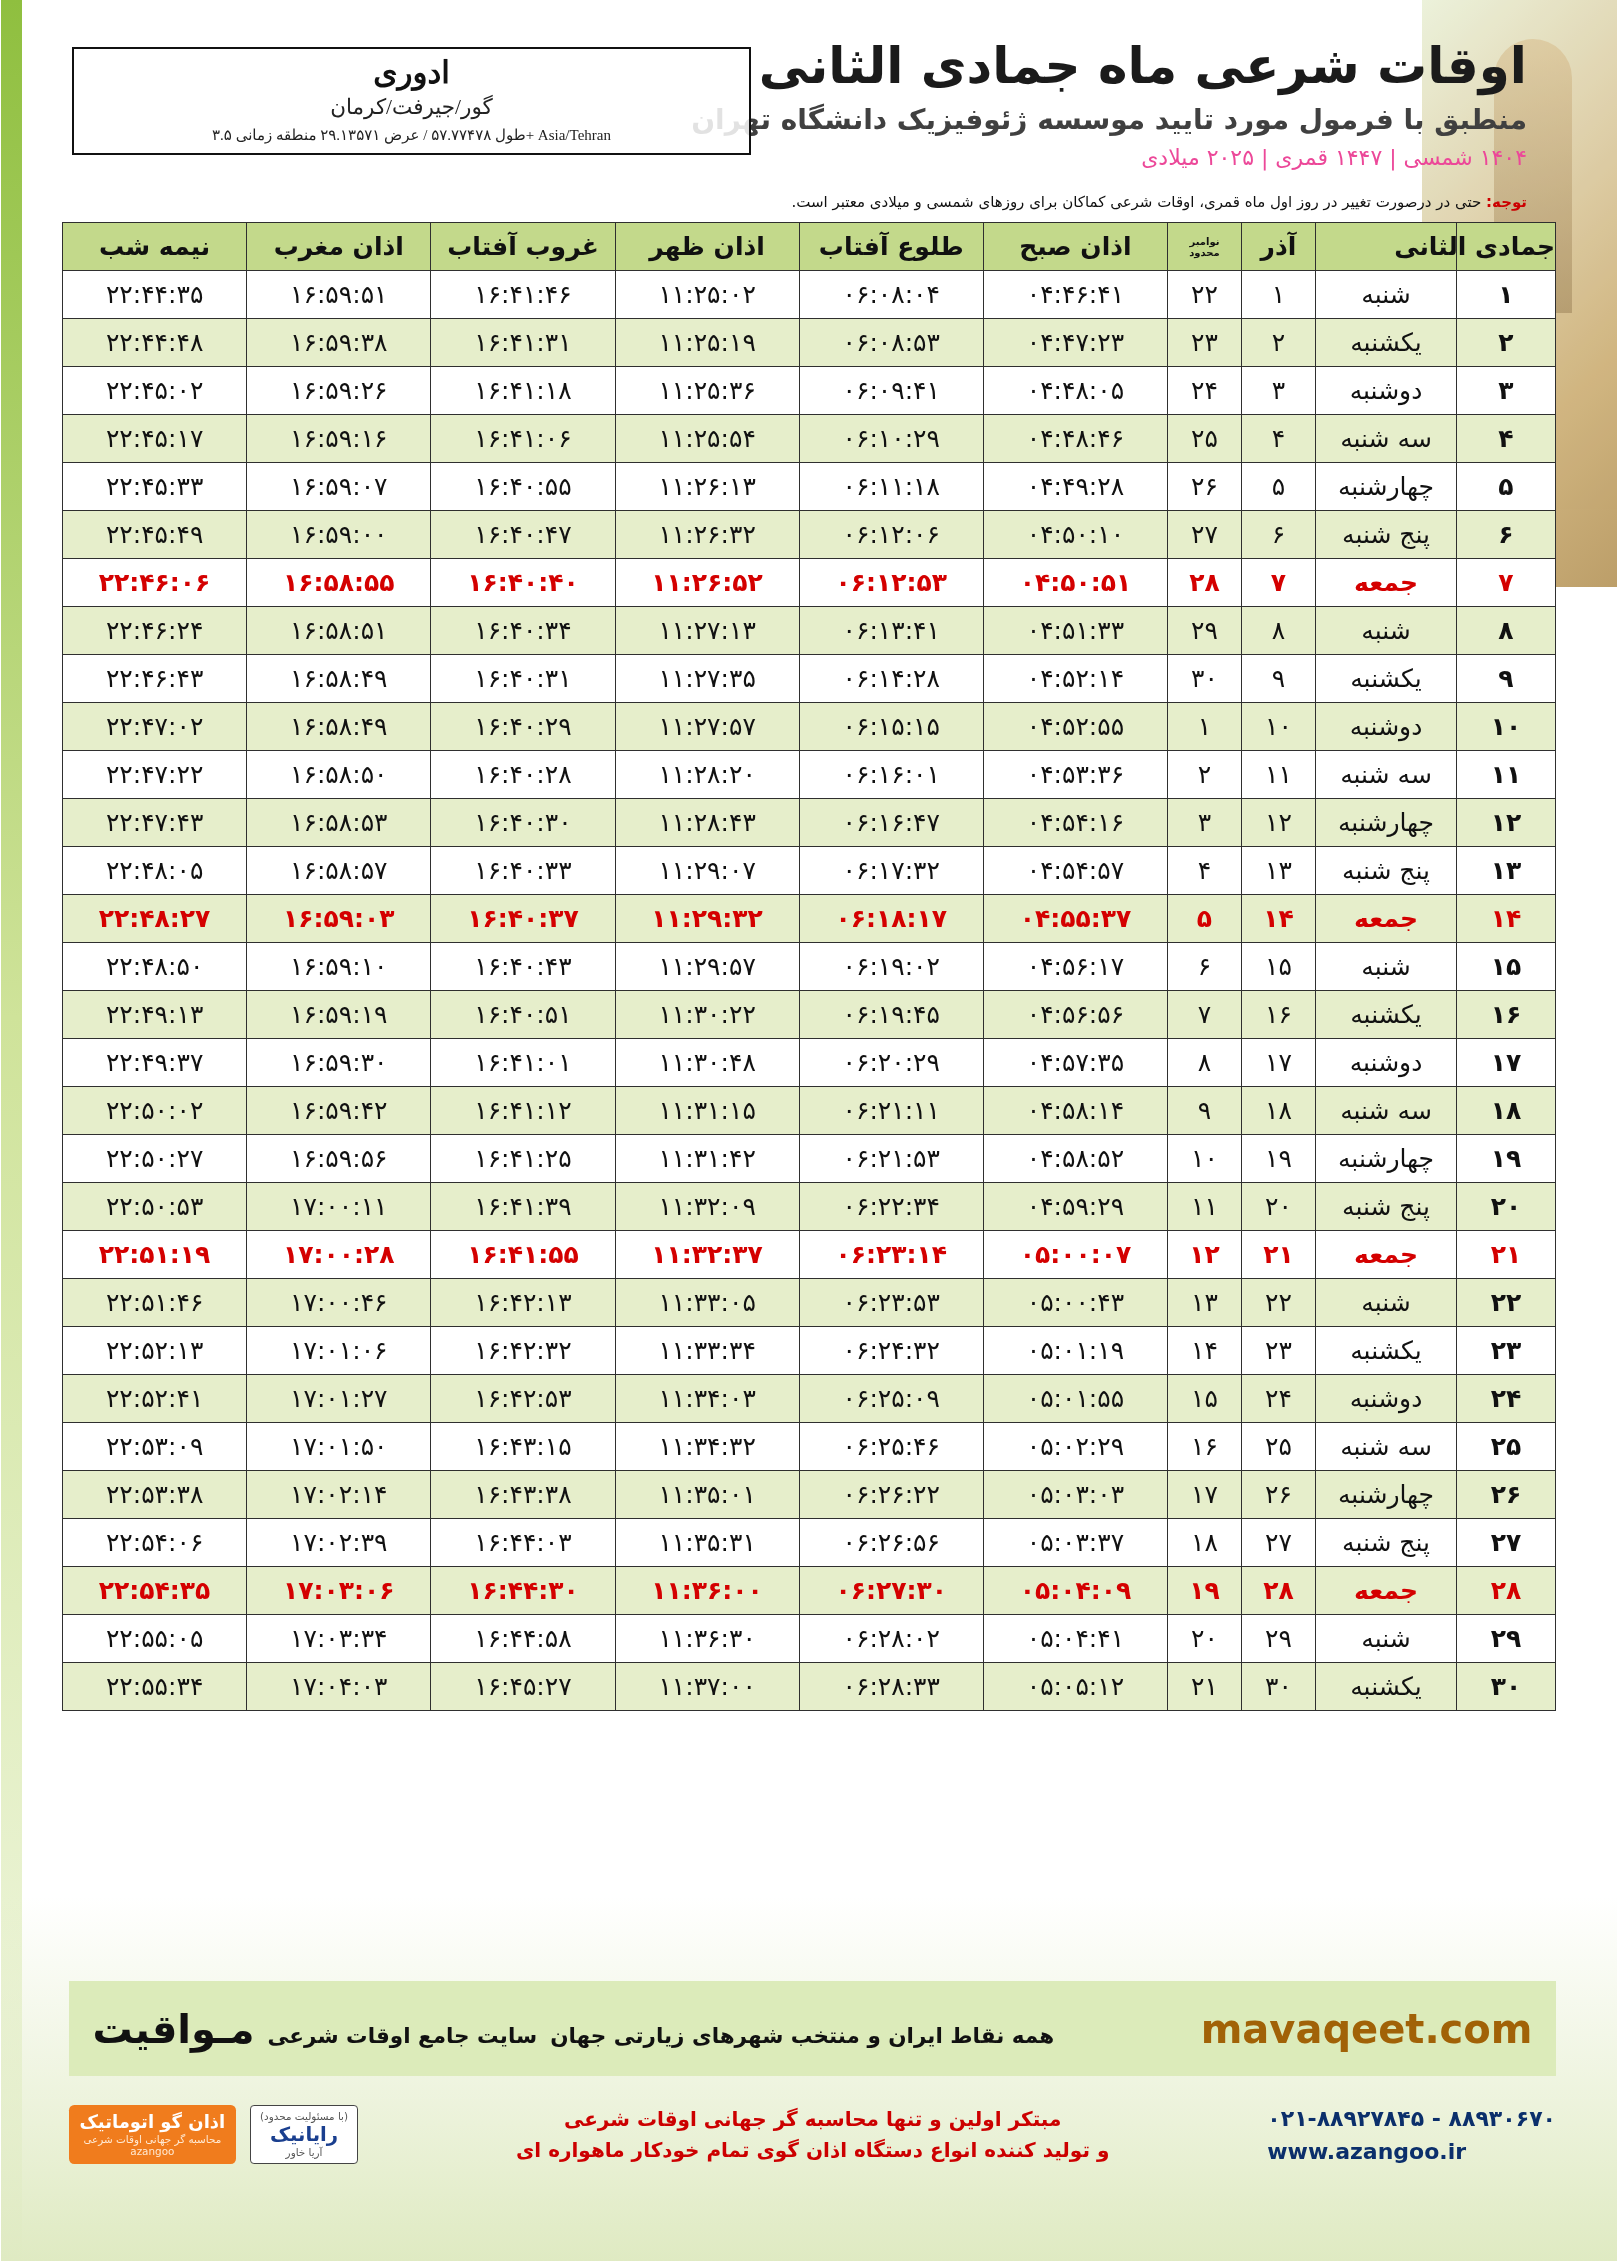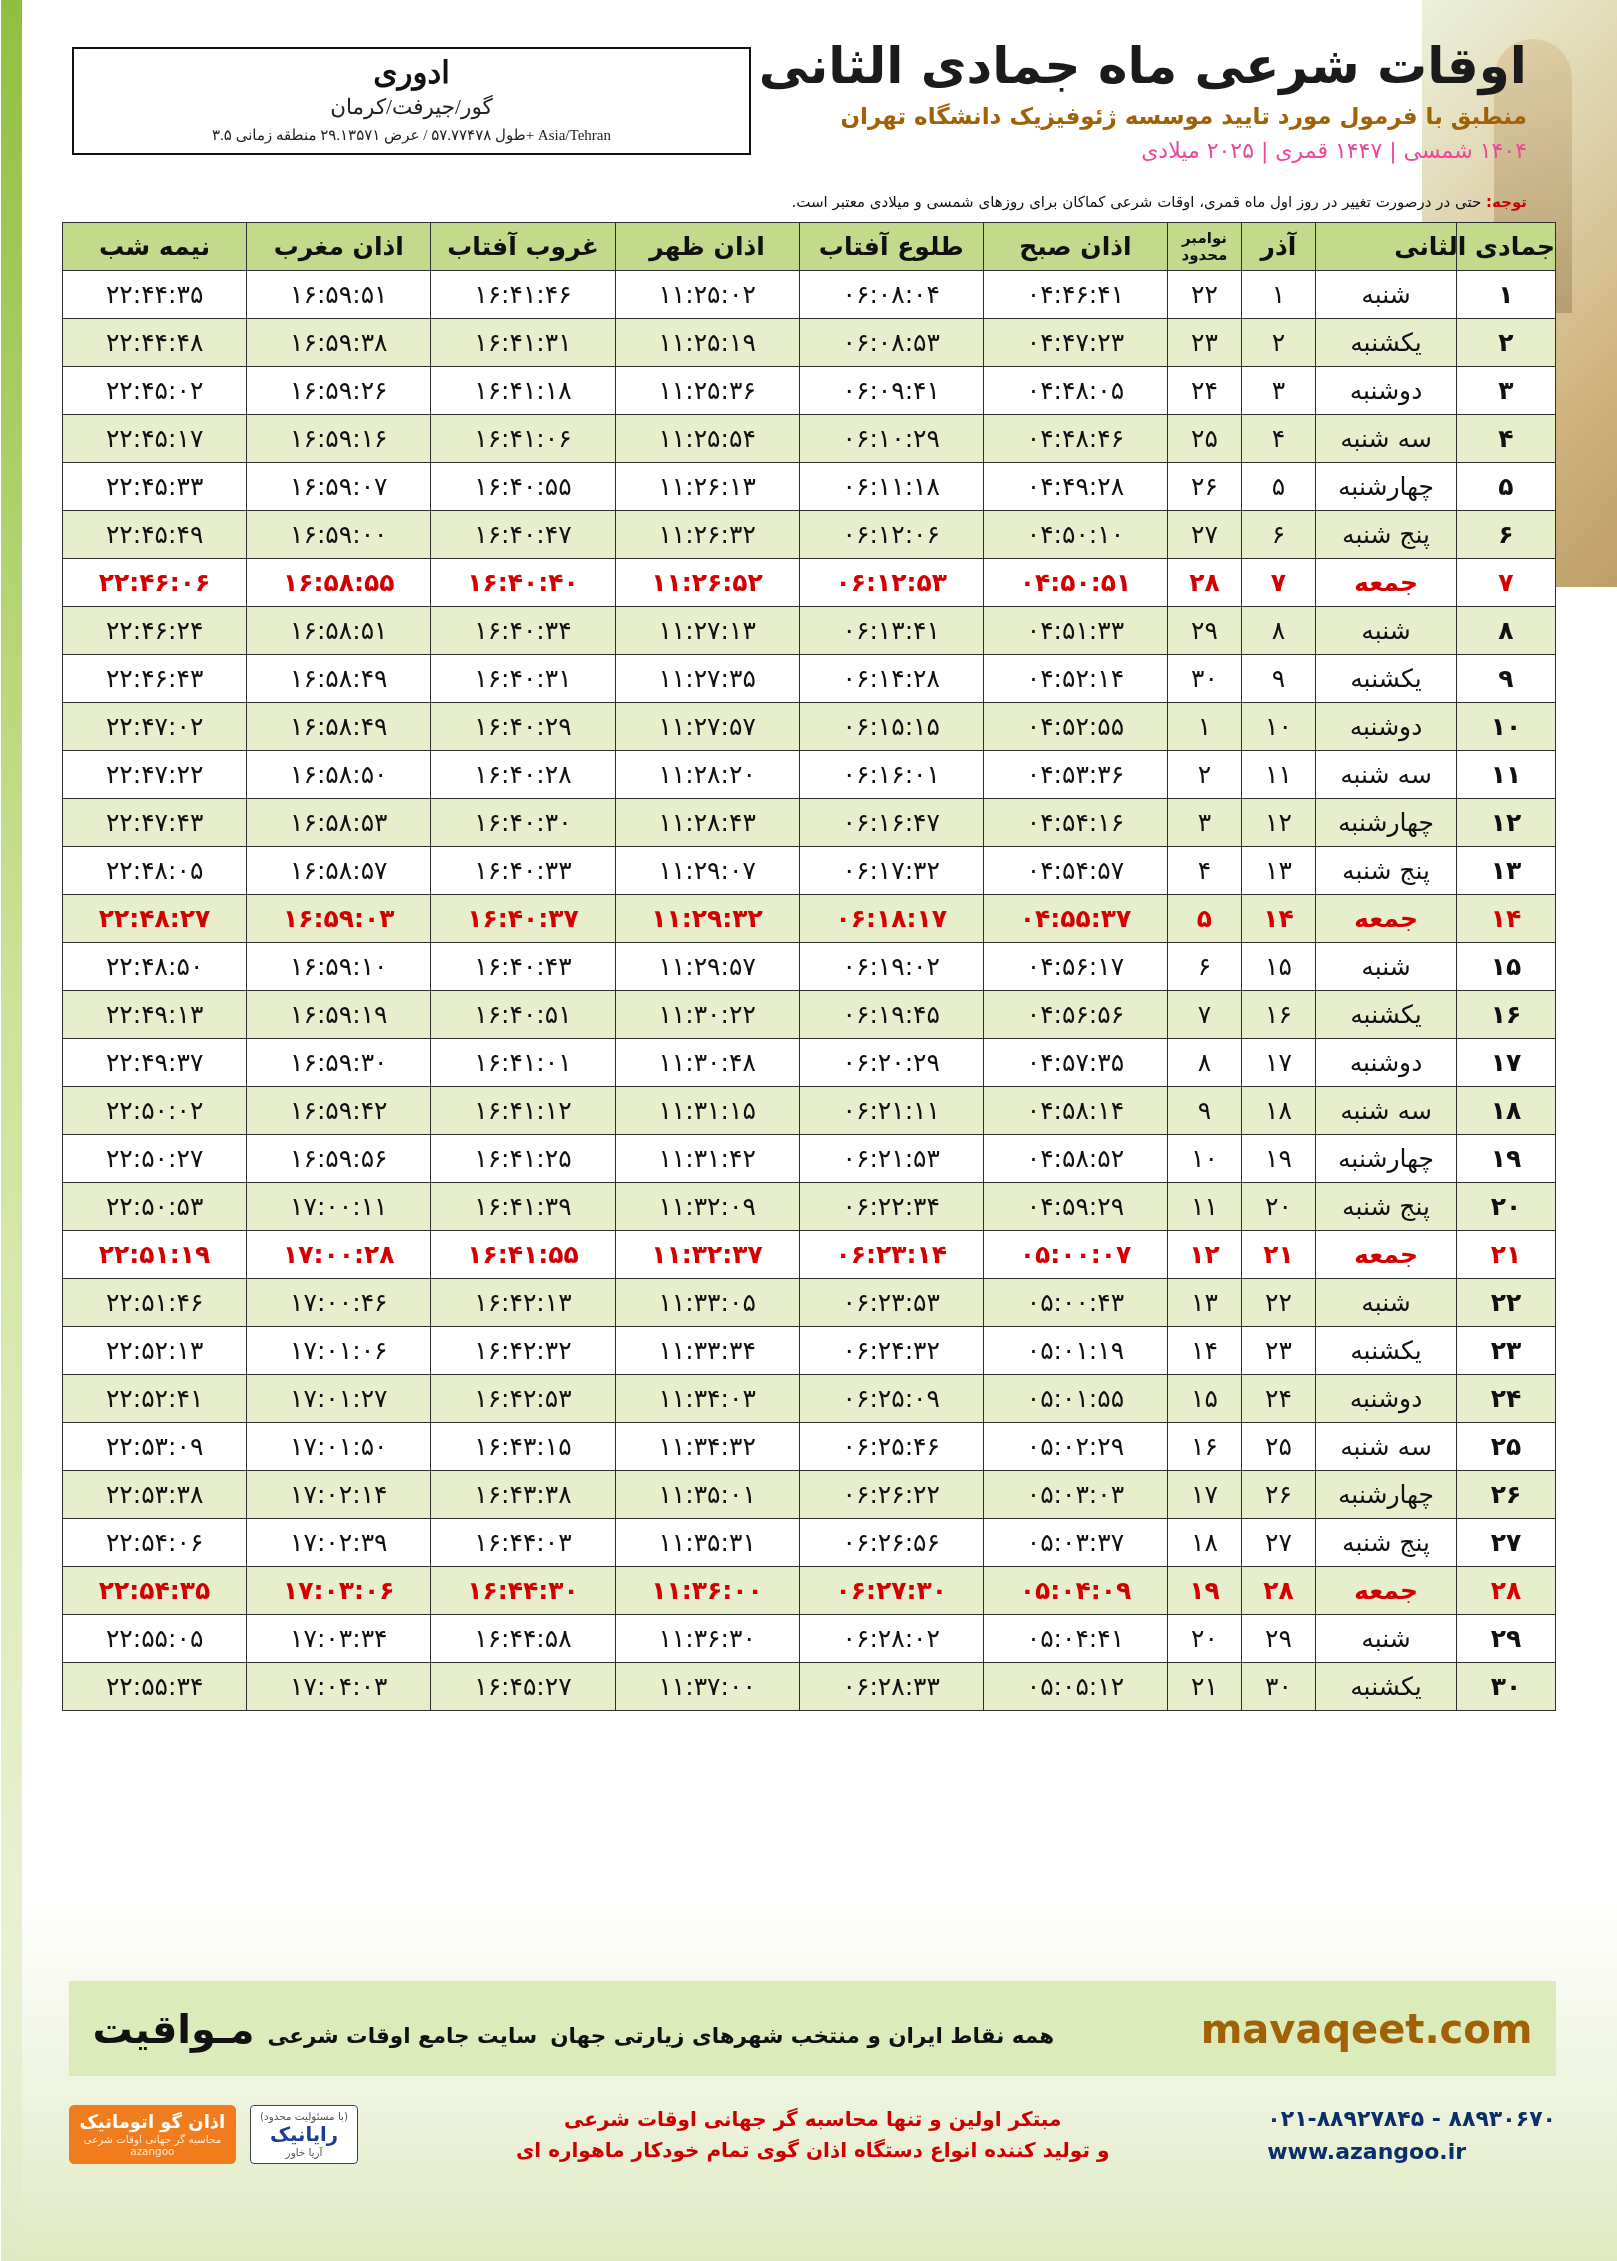--- a/index.html
+++ b/index.html
@@ -65,23 +65,23 @@
     width: 946px;
   }
   .main-title {
     font-size: 50px;
     font-weight: bold;
     color: #1b1b1b;
     letter-spacing: 0px;
     line-height: 1.1;
   }
   .sub-title {
-    font-size: 23px;
-    font-weight: bold;
-    color: #a16207;
+    font-size: 28px;
+    font-weight: bold;
+    color: #404040;
     margin-top: 9px;
   }
   .year-line {
     font-size: 22px;
     color: #ec4899;
     margin-top: 9px;
   }
 
   .city-box {
     position: absolute;
@@ -145,21 +145,21 @@
   }
   thead th {
     background: #c3d98b;
     font-size: 21px;
     font-weight: bold;
     height: 60px;
     line-height: 1.1;
   }
   thead th .mini {
     display: block;
-    font-size: 15px;
+    font-size: 10px;
     font-weight: bold;
   }
   thead th.double {
     font-size: 15px;
   }
   tbody tr:nth-child(odd) td { background: #ffffff; }
   tbody tr:nth-child(even) td { background: #e6eecb; }
   td.num, th.num { width: 98px; font-weight: bold; }
   td.day, th.day { width: 140px; font-size: 19.6px; }
   td.small, th.small { width: 73px; font-size: 22px; }

